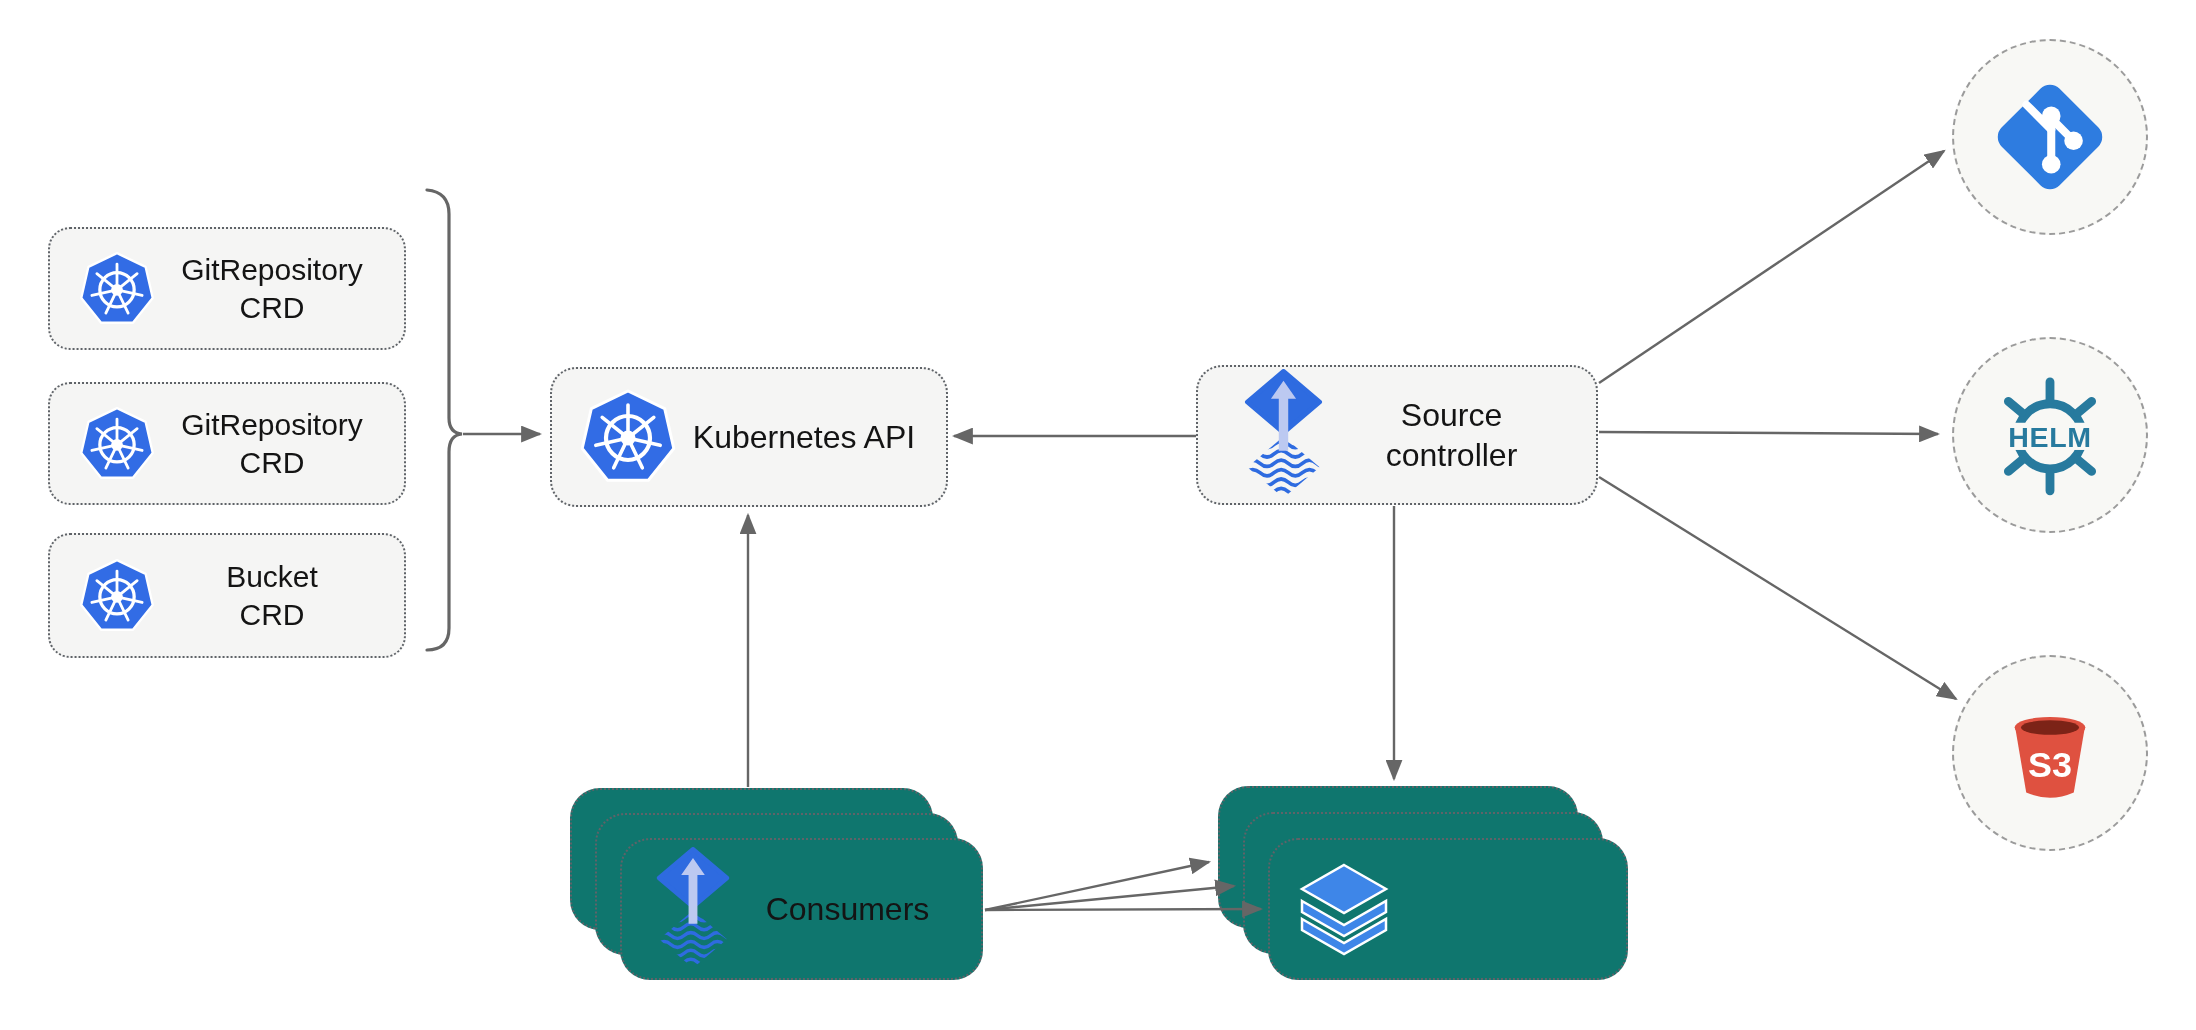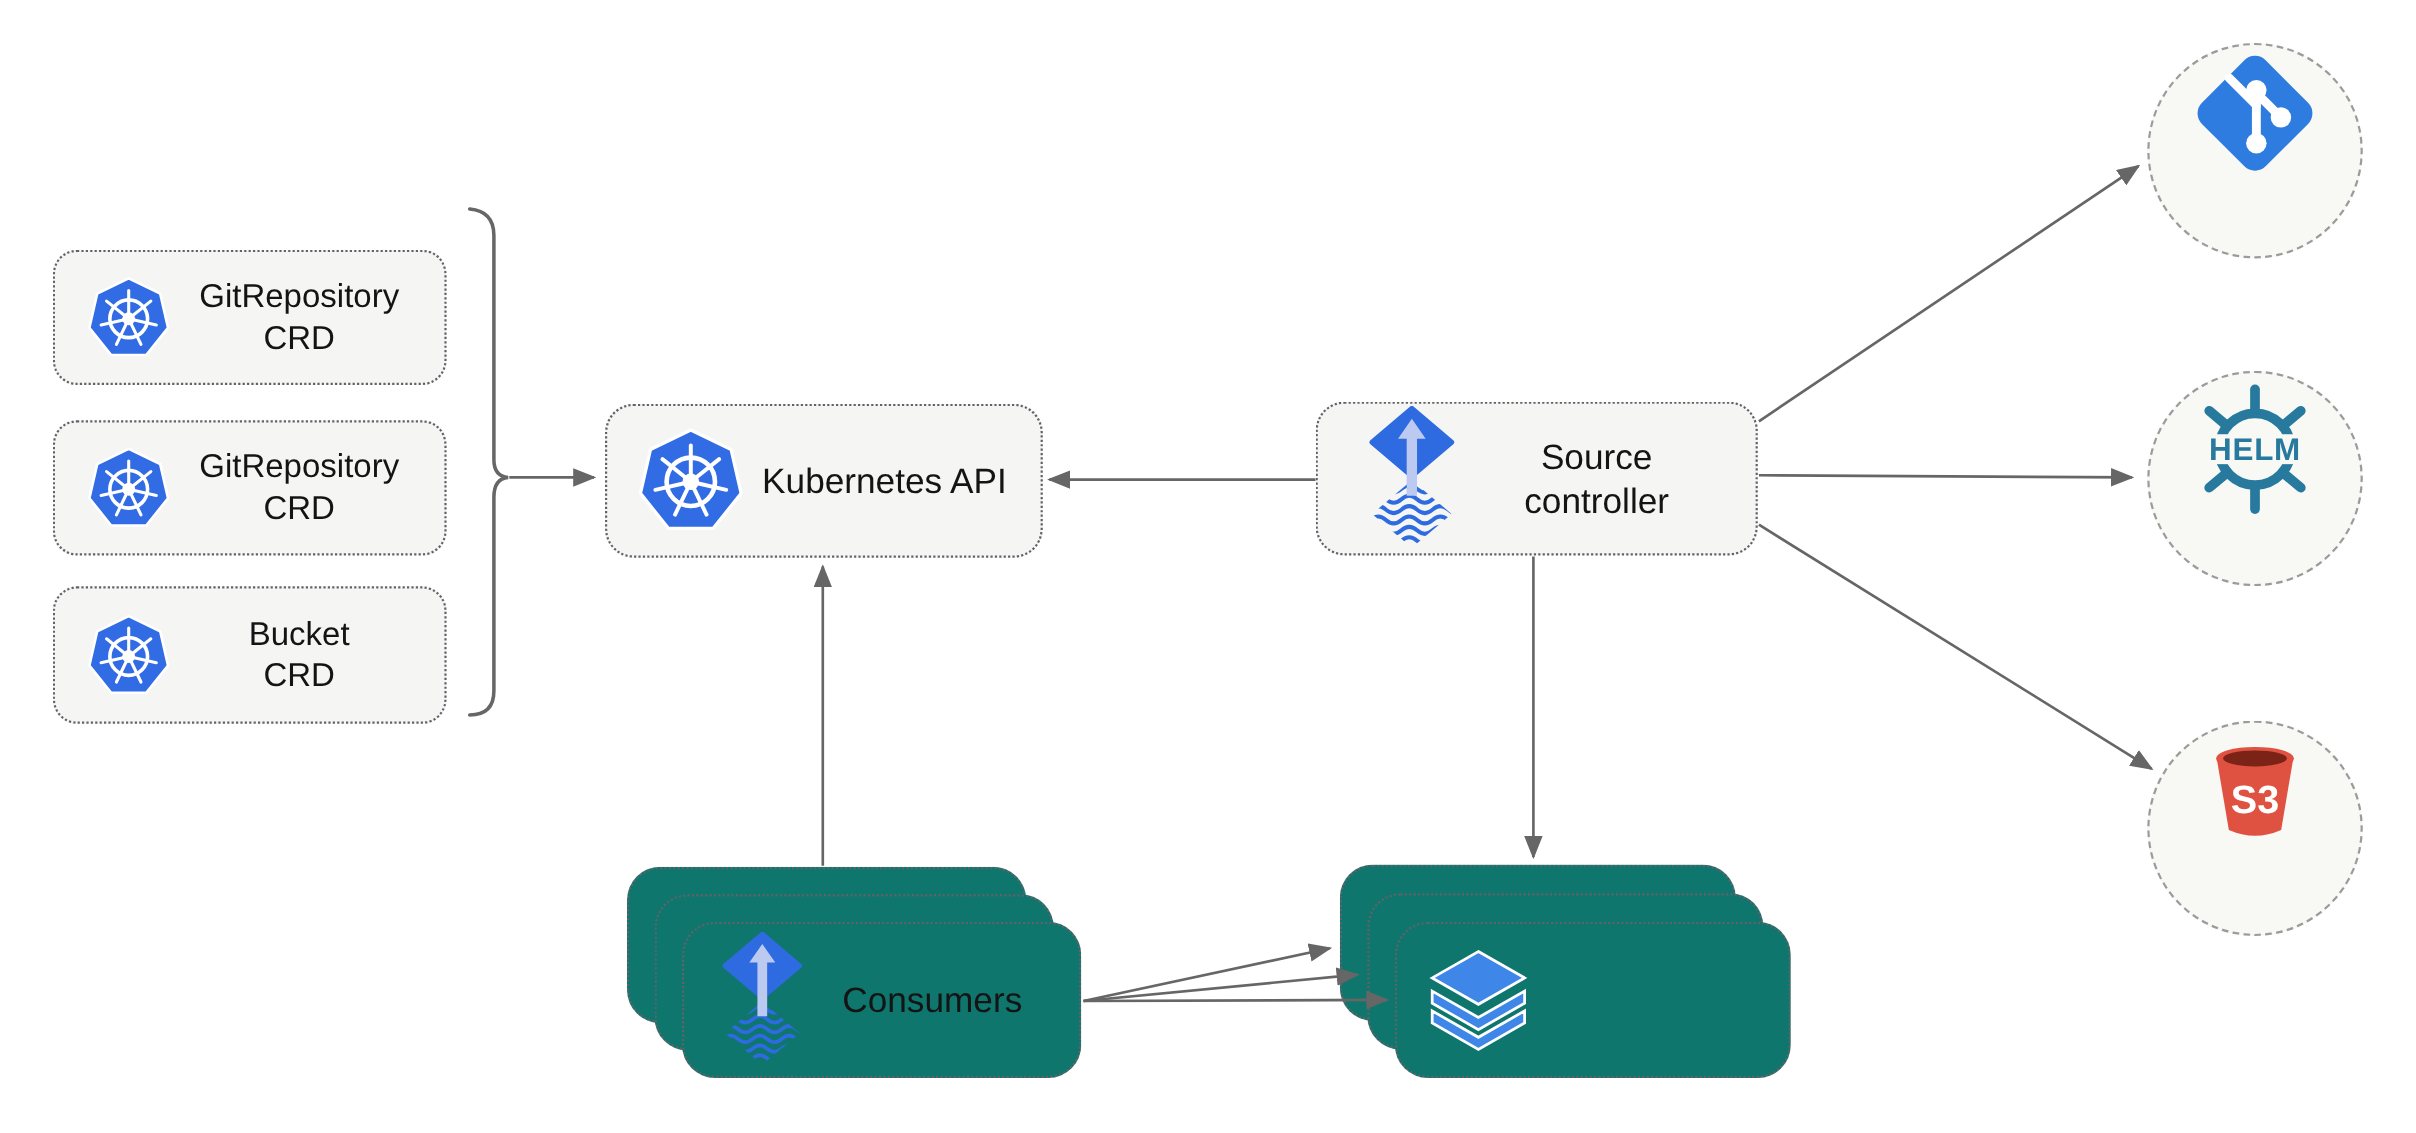--- a/index.html
+++ b/index.html
@@ -14,21 +14,21 @@
   }
   .node.small{border-radius:22px;}
   .stackbox{
     position:absolute;box-sizing:border-box;
     background:#0f766e;border:2px dotted #5f6368;border-radius:30px;
   }
   .stackbox.front{display:flex;align-items:center;}
   .circle{
     position:absolute;width:196px;height:196px;box-sizing:border-box;
     border:2px dashed #9b9b9b;border-radius:50%;background:#f8f8f5;
-    display:flex;justify-content:center;
+    display:flex;align-items:center;justify-content:center;
   }
   .lbl{
     flex:1;text-align:center;font-size:30px;line-height:38px;color:#141414;
     padding-right:16px;
   }
   .lbl-lg{font-size:32px;line-height:40px;}
   .icon{flex:0 0 auto;display:block;}
   .overlay{position:absolute;left:0;top:0;z-index:6;pointer-events:none;}
   .boxlayer{position:absolute;left:0;top:0;width:100%;height:100%;z-index:2;}
   svg text{font-family:"Liberation Sans",sans-serif;}

